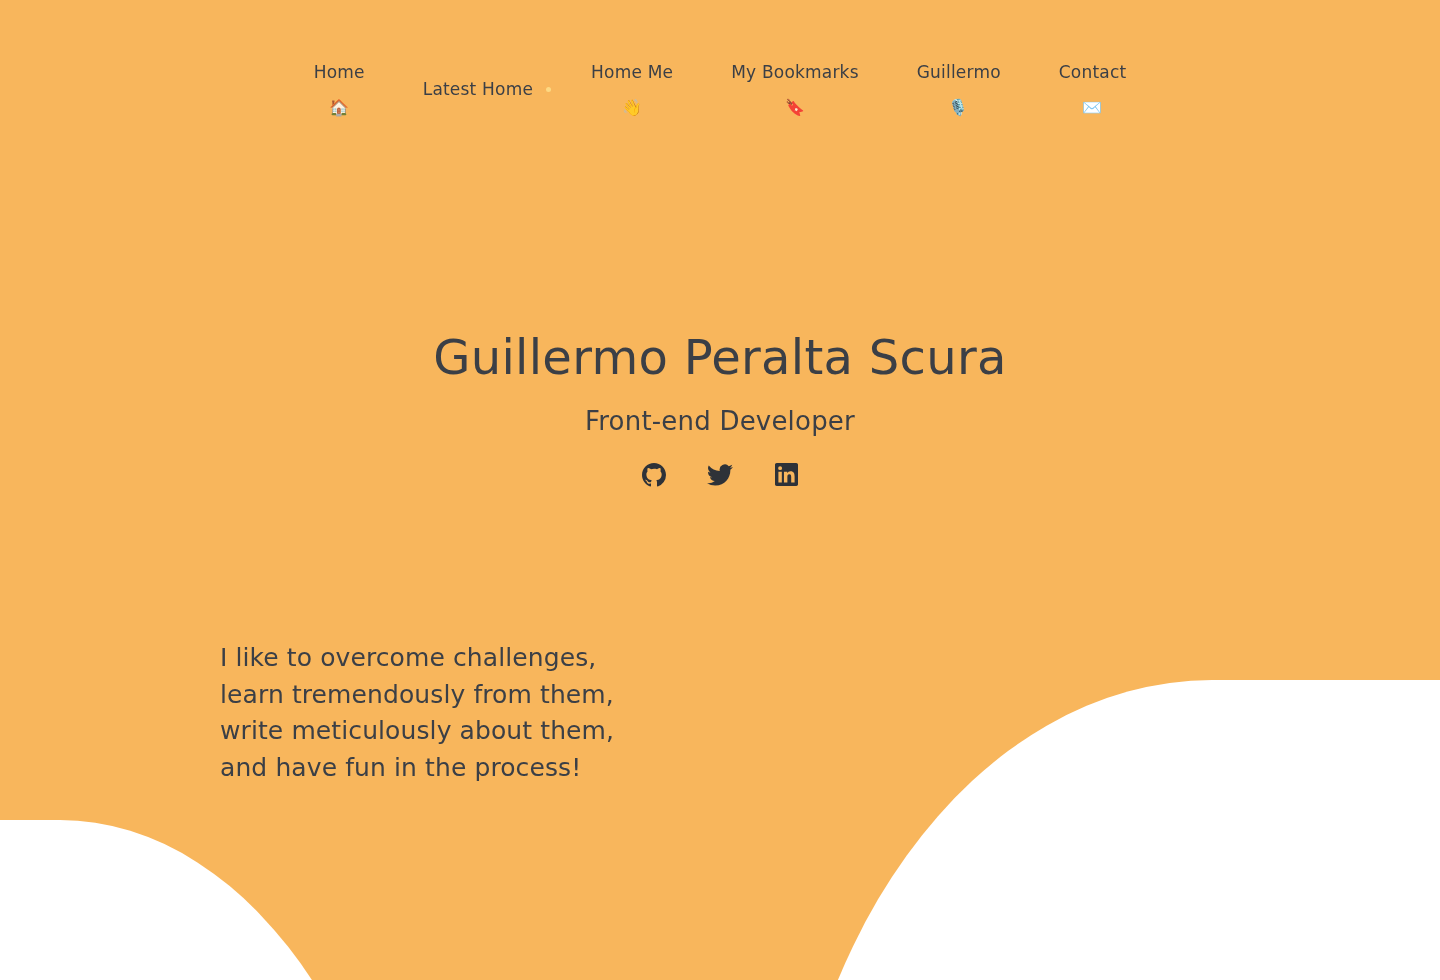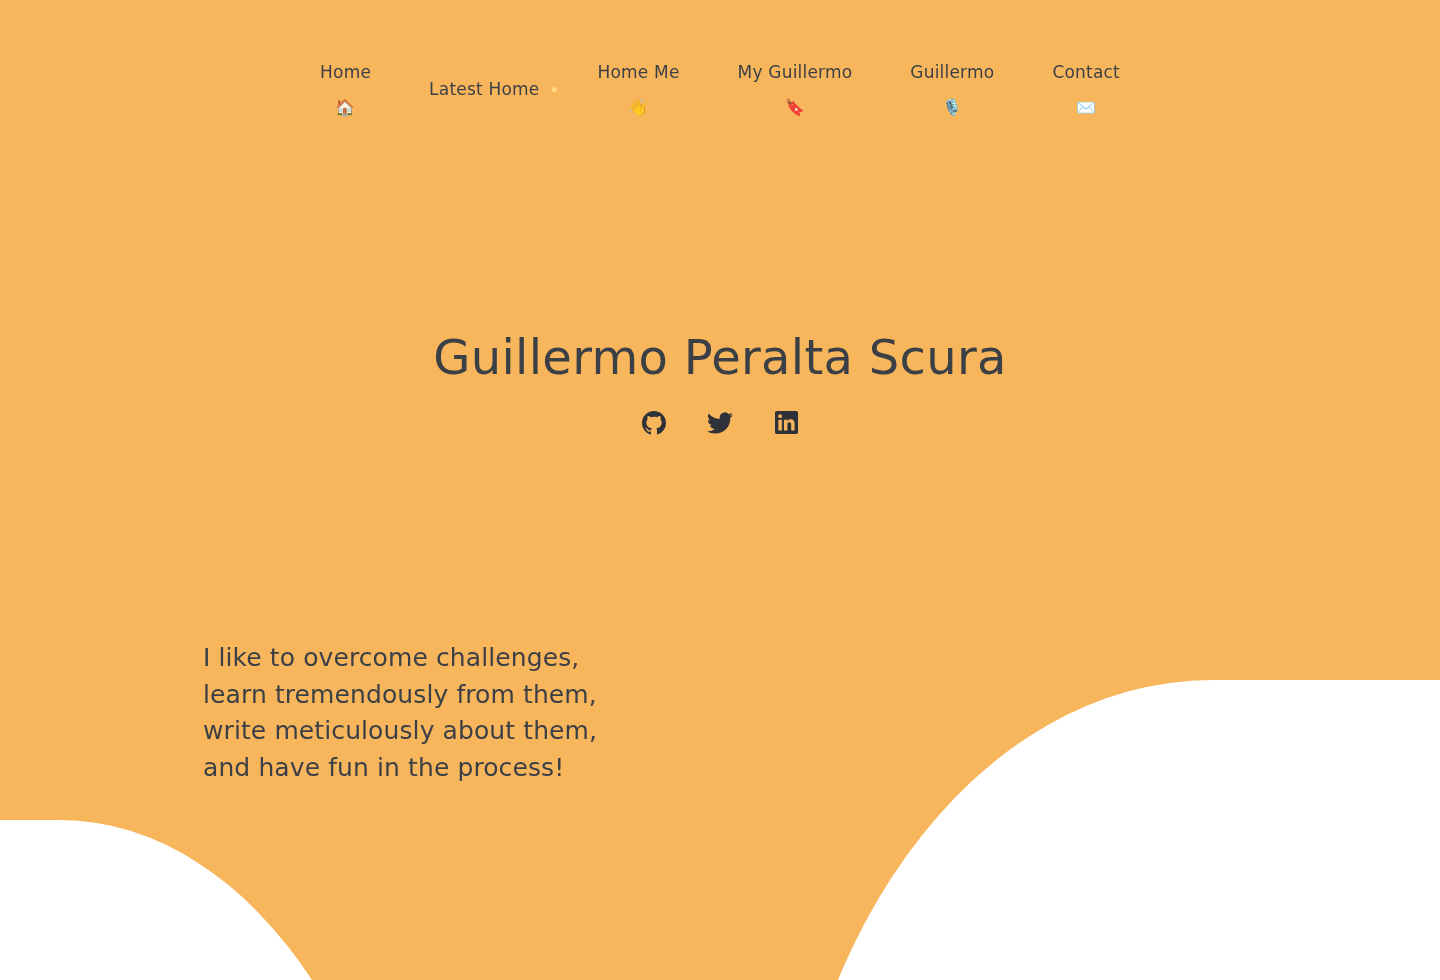--- a/index.html
+++ b/index.html
@@ -120,21 +120,21 @@
     align-items: center;
     justify-content: center;
     color: #2e3238;
     cursor: pointer;
   }
   .social-link svg { display: block; }
 
   
   .bio {
     position: absolute;
-    left: 203px;
+    left: 220px;
     top: 640px;
     width: 430px;
     z-index: 5;
     font-size: 25px;
     line-height: 1.46;
     color: #3b3f46;
     letter-spacing: .1px;
   }
 </style>
 </head>
@@ -153,38 +153,39 @@
       <span class="nav-label">Latest Home</span>
       <span class="nav-dot"></span>
     </a>
 
     <a class="nav-item">
       <span class="nav-label">Home Me</span>
       <span class="nav-emoji">👋</span>
     </a>
 
     <a class="nav-item">
-      <span class="nav-label">My Guillermo</span>
+      <span class="nav-label">My Bookmarks</span>
       <span class="nav-emoji">🔖</span>
     </a>
 
     <a class="nav-item">
       <span class="nav-label">Guillermo</span>
       <span class="nav-emoji">🎙️</span>
     </a>
 
     <a class="nav-item">
       <span class="nav-label">Contact</span>
       <span class="nav-emoji">✉️</span>
     </a>
 
   </nav>
 
   <header class="hero">
     <h1 class="hero-title">Guillermo Peralta Scura</h1>
+    <p class="hero-subtitle">Front-end Developer</p>
 
     <div class="socials">
 
       <a class="social-link" title="GitHub">
         <svg width="24" height="24" viewBox="0 0 16 16" fill="currentColor" aria-hidden="true">
           <path d="M8 0C3.58 0 0 3.58 0 8c0 3.54 2.29 6.53 5.47 7.59.4.07.55-.17.55-.38 0-.19-.01-.82-.01-1.49-2.01.37-2.53-.49-2.69-.94-.09-.23-.48-.94-.82-1.13-.28-.15-.68-.52-.01-.53.63-.01 1.08.58 1.23.82.72 1.21 1.87.87 2.33.66.07-.52.28-.87.51-1.07-1.78-.2-3.64-.89-3.64-3.95 0-.87.31-1.59.82-2.15-.08-.2-.36-1.02.08-2.12 0 0 .67-.21 2.2.82a7.4 7.4 0 0 1 2-.27c.68 0 1.36.09 2 .27 1.53-1.04 2.2-.82 2.2-.82.44 1.1.16 1.92.08 2.12.51.56.82 1.27.82 2.15 0 3.07-1.87 3.75-3.65 3.95.29.25.54.73.54 1.48 0 1.07-.01 1.93-.01 2.2 0 .21.15.46.55.38A8.01 8.01 0 0 0 16 8c0-4.42-3.58-8-8-8z"></path>
         </svg>
       </a>
 
       <a class="social-link" title="Twitter">

